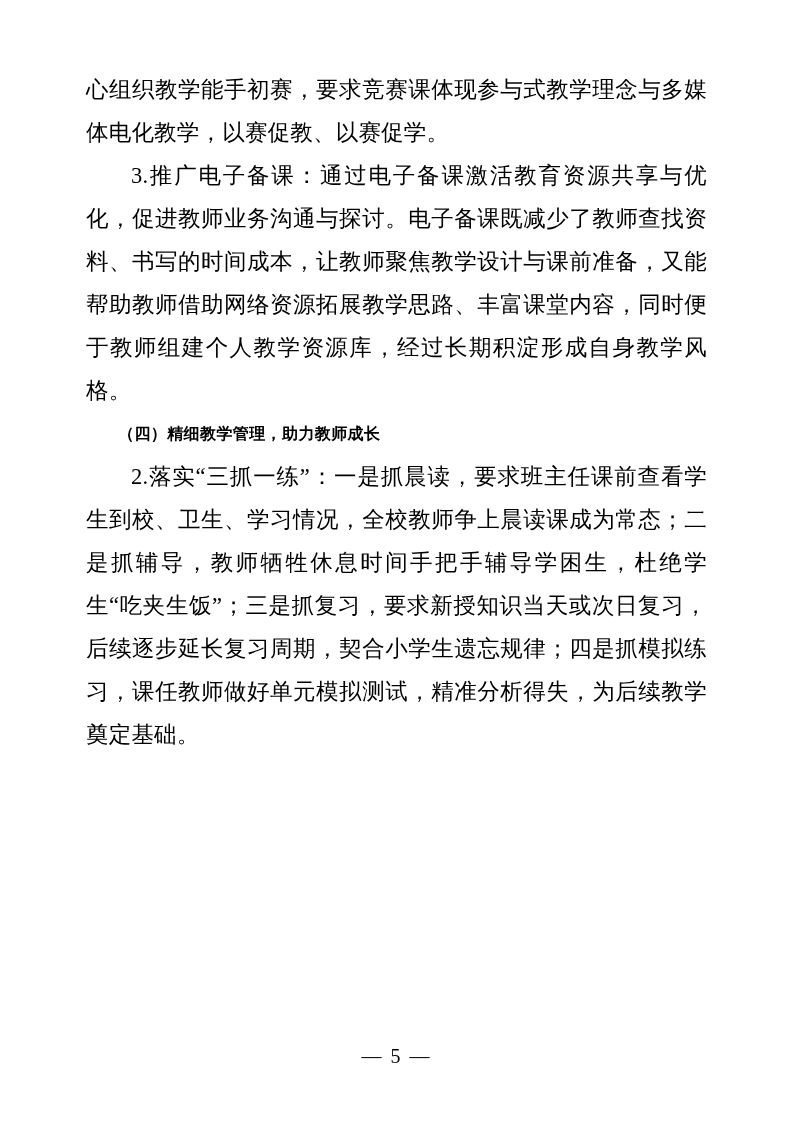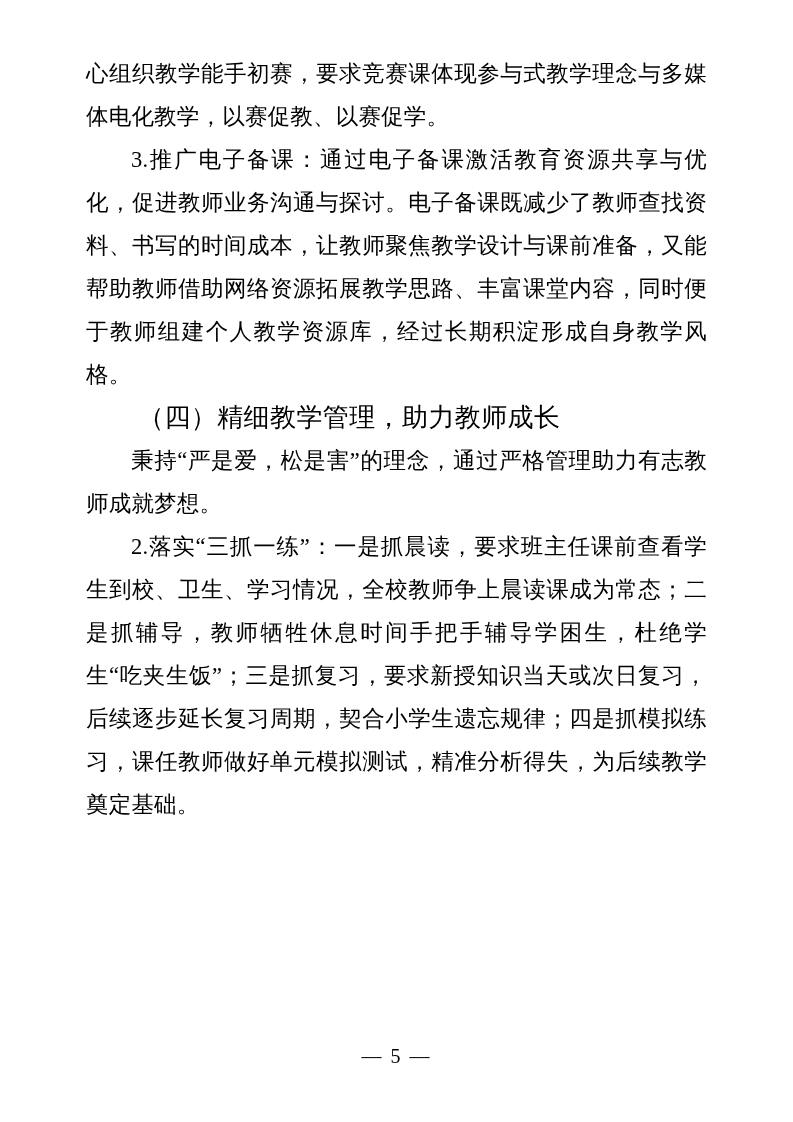--- a/index.html
+++ b/index.html
@@ -6,42 +6,42 @@
     margin: 0;
     padding: 0;
     background: #ffffff;
   }
   .page {
     position: relative;
     width: 793px;
     height: 1122px;
     background: #ffffff;
     box-sizing: border-box;
-    padding: 52px 86px 60px 86px;
+    padding: 68px 86px 60px 86px;
     font-family: "Liberation Serif", "DejaVu Serif", serif;
     color: #000000;
     overflow: hidden;
   }
   .body-text {
     font-size: 22.5px;
     line-height: 43px;
     text-align: justify;
     text-justify: inter-ideograph;
     letter-spacing: 0.2px;
   }
   p {
     margin: 0;
   }
   .indent {
     text-indent: 2em;
   }
   .heading {
-    font-weight: normal;
+    font-weight: bold;
     text-indent: 2em;
-    font-size: 26px;
+    font-size: 16px;
     line-height: 43px;
     letter-spacing: 0.4px;
   }
   .page-number {
     position: absolute;
     left: 0;
     right: 0;
     bottom: 54px;
     text-align: center;
     font-size: 20px;
@@ -55,21 +55,20 @@
 <div class="page">
 
   <div class="body-text">
 
     <p>心组织教学能手初赛，要求竞赛课体现参与式教学理念与多媒体电化教学，以赛促教、以赛促学。</p>
 
     <p class="indent">3.推广电子备课：通过电子备课激活教育资源共享与优化，促进教师业务沟通与探讨。电子备课既减少了教师查找资料、书写的时间成本，让教师聚焦教学设计与课前准备，又能帮助教师借助网络资源拓展教学思路、丰富课堂内容，同时便于教师组建个人教学资源库，经过长期积淀形成自身教学风格。</p>
 
     <p class="heading">（四）精细教学管理，助力教师成长</p>
 
-    <p class="indent">秉持“严是爱，松是害”的理念，通过严格管理助力有志教师成就梦想。</p>
 
 
     <p class="indent">2.落实“三抓一练”：一是抓晨读，要求班主任课前查看学生到校、卫生、学习情况，全校教师争上晨读课成为常态；二是抓辅导，教师牺牲休息时间手把手辅导学困生，杜绝学生“吃夹生饭”；三是抓复习，要求新授知识当天或次日复习，后续逐步延长复习周期，契合小学生遗忘规律；四是抓模拟练习，课任教师做好单元模拟测试，精准分析得失，为后续教学奠定基础。</p>
 
   </div>
 
   <div class="page-number">— 5 —</div>
 
 </div>
 

